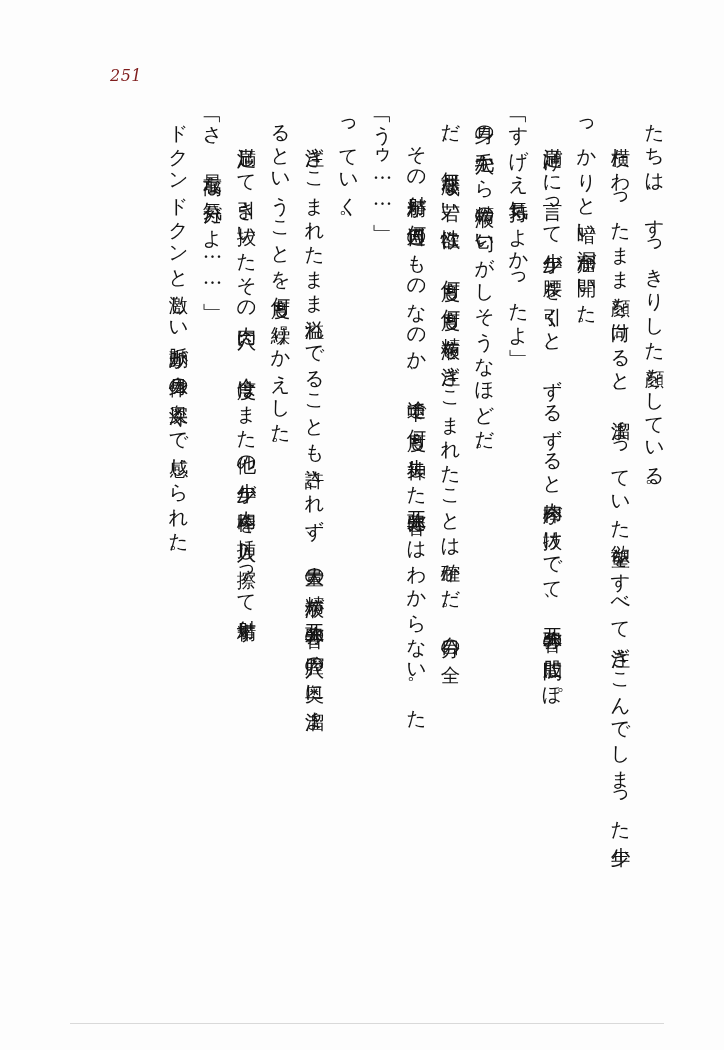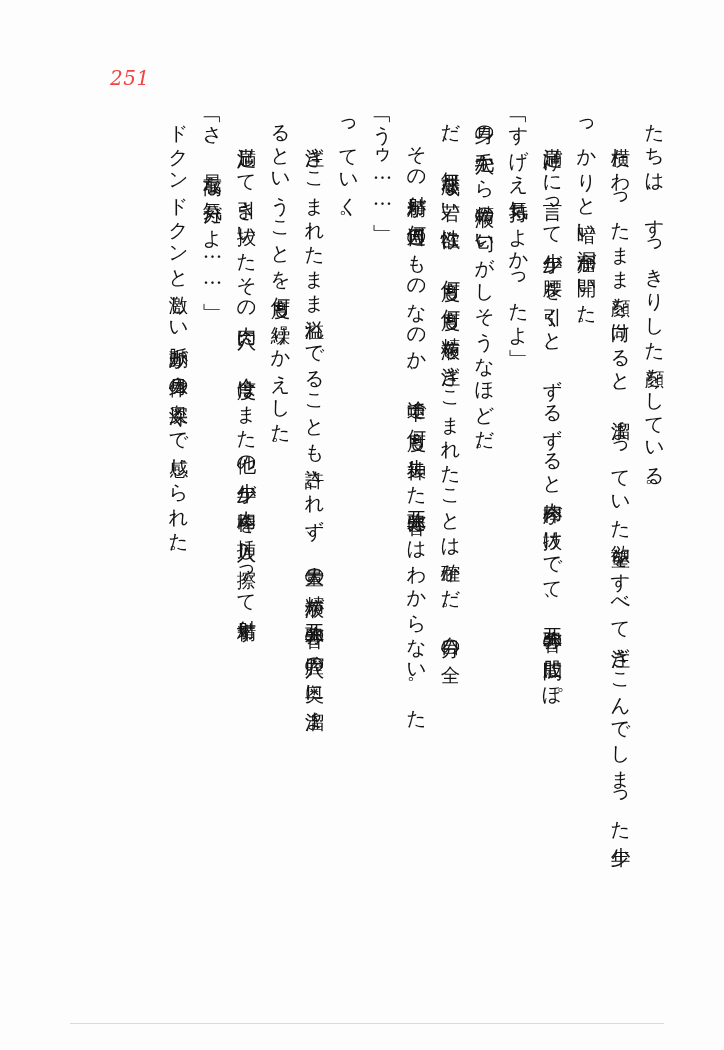--- a/index.html
+++ b/index.html
@@ -20,24 +20,24 @@
     position: absolute;
     inset: 0;
     background: #fdfdfd;
   }
 
   
   .page-number {
     position: absolute;
     left: 110px;
     top: 66px;
-    font-size: 20px;
+    font-size: 16px;
     font-style: italic;
     font-family: "DejaVu Serif", "Liberation Serif", serif;
-    color: #ef4444;
+    color: #7f1d1d;
     letter-spacing: 0.5px;
   }
 
   
   .text-block {
     position: absolute;
     top: 110px;
     right: 60px;
     height: 860px;
     display: flex;

